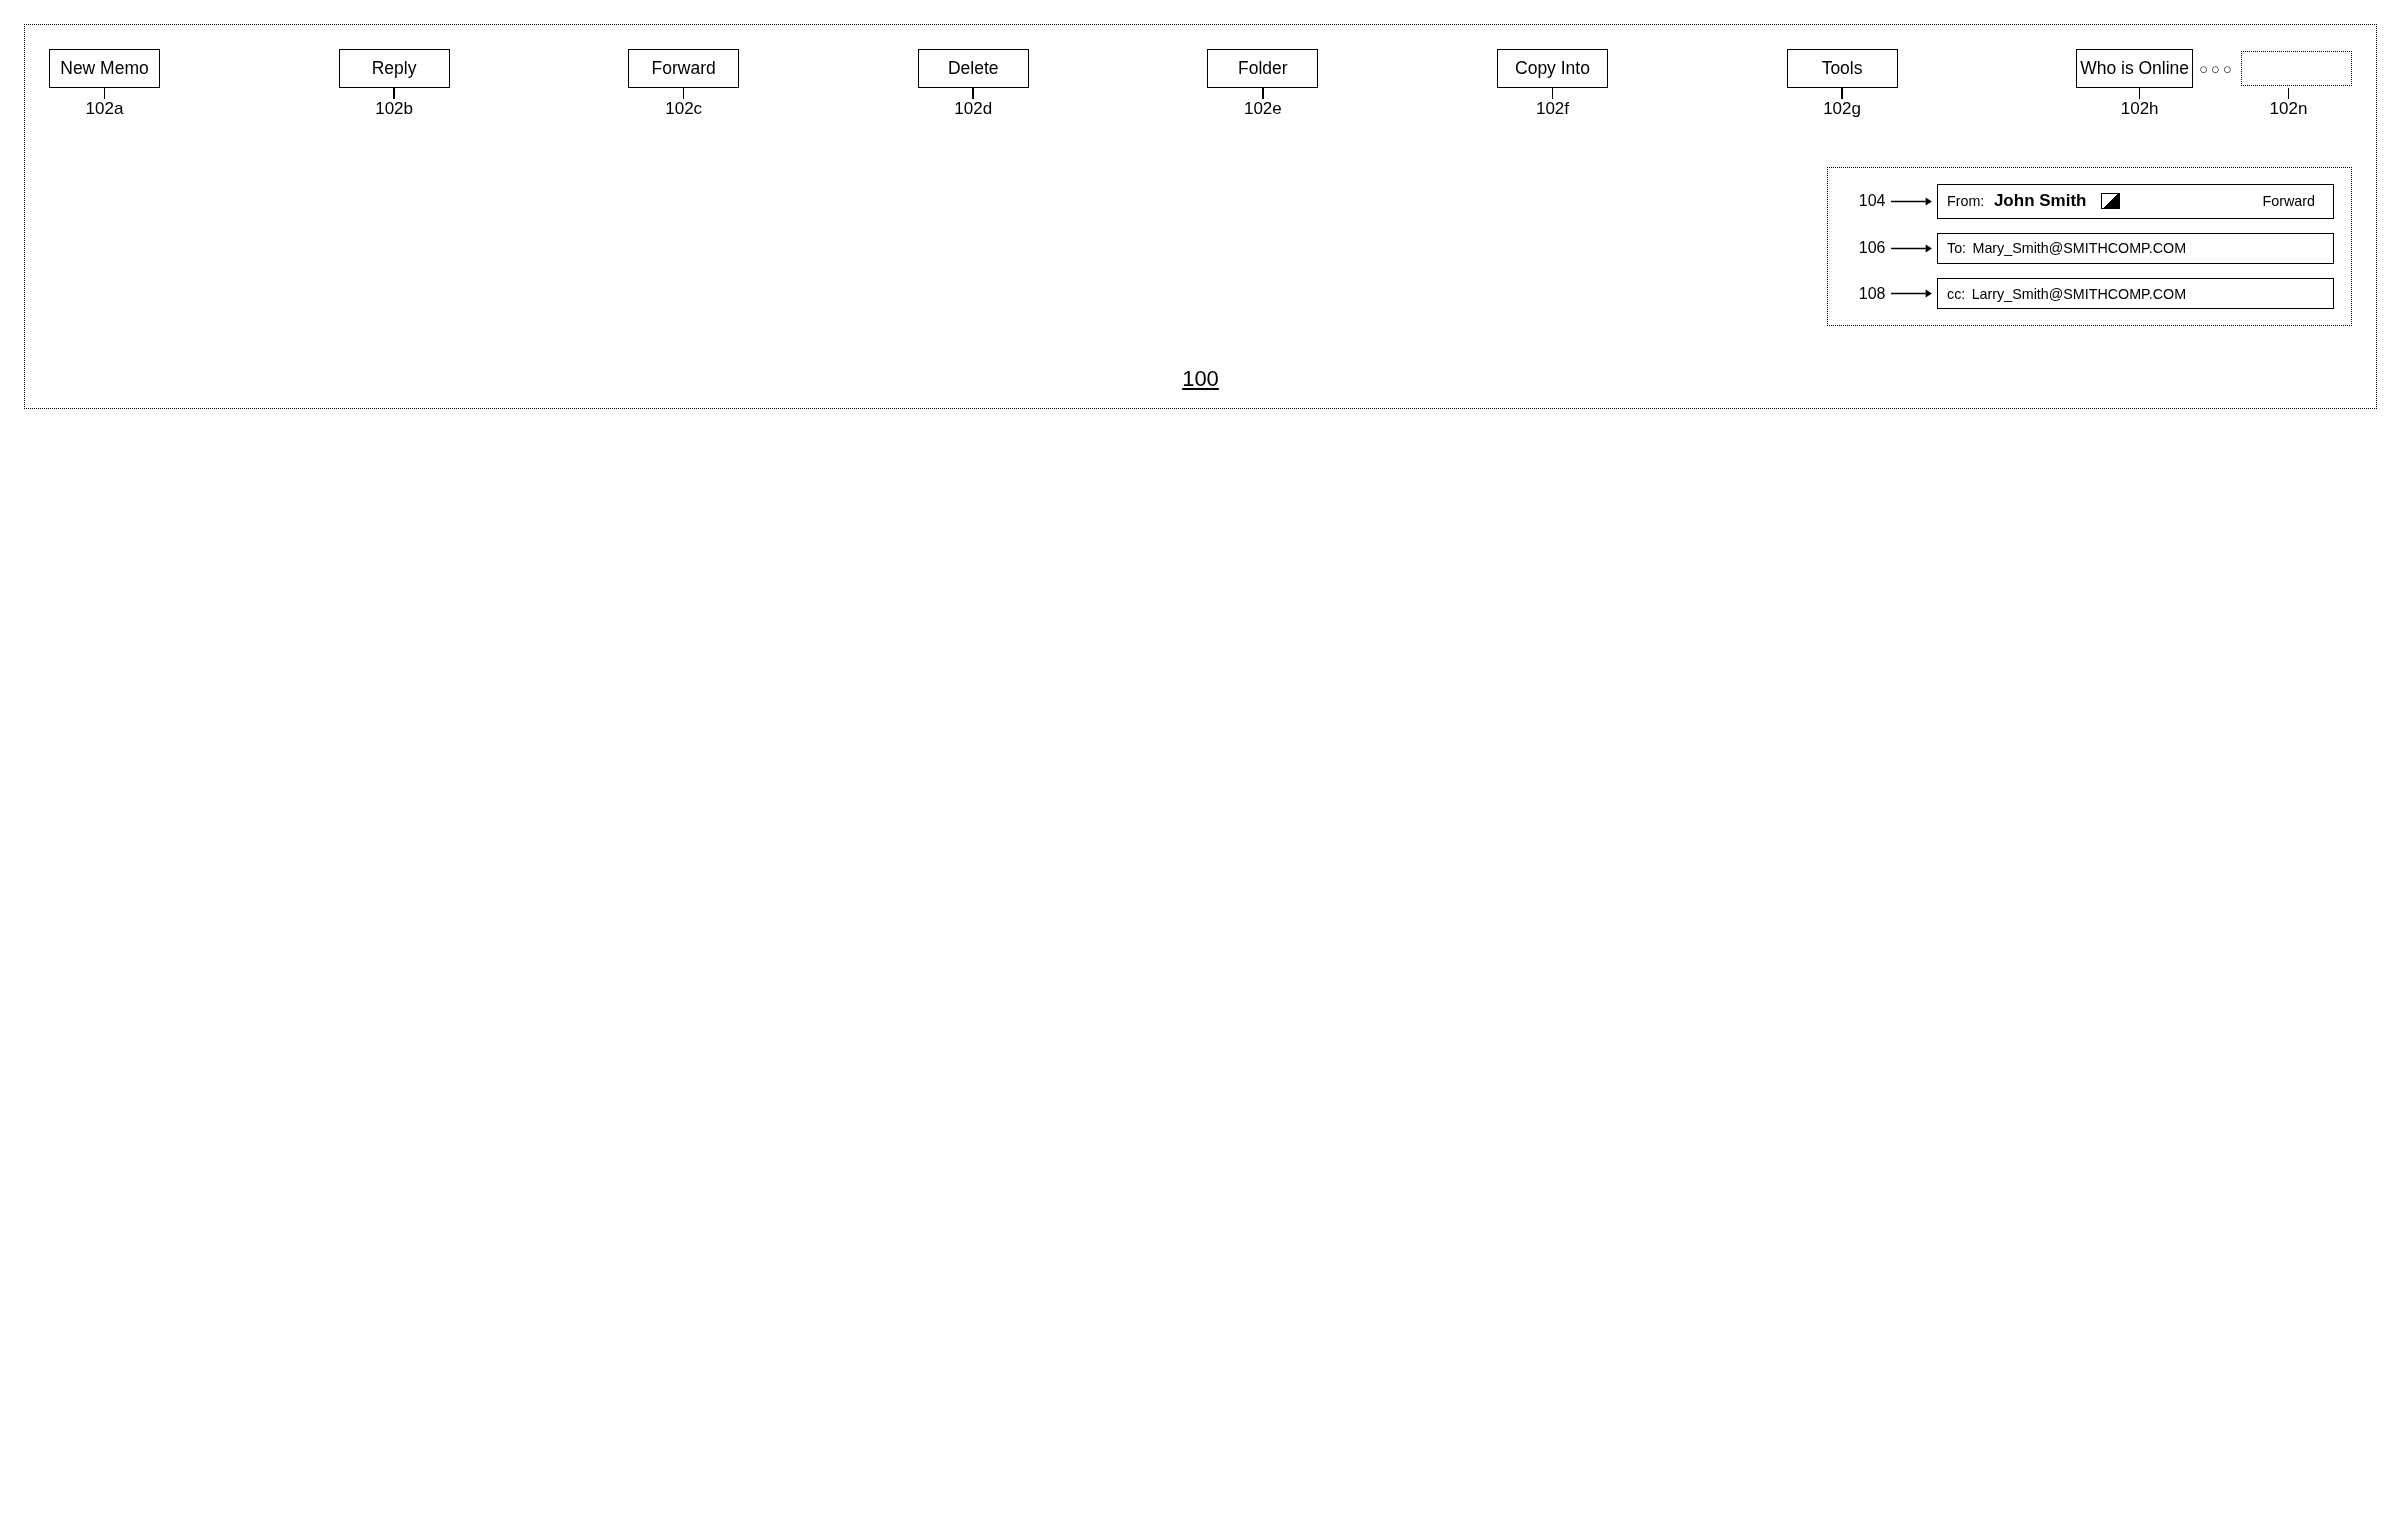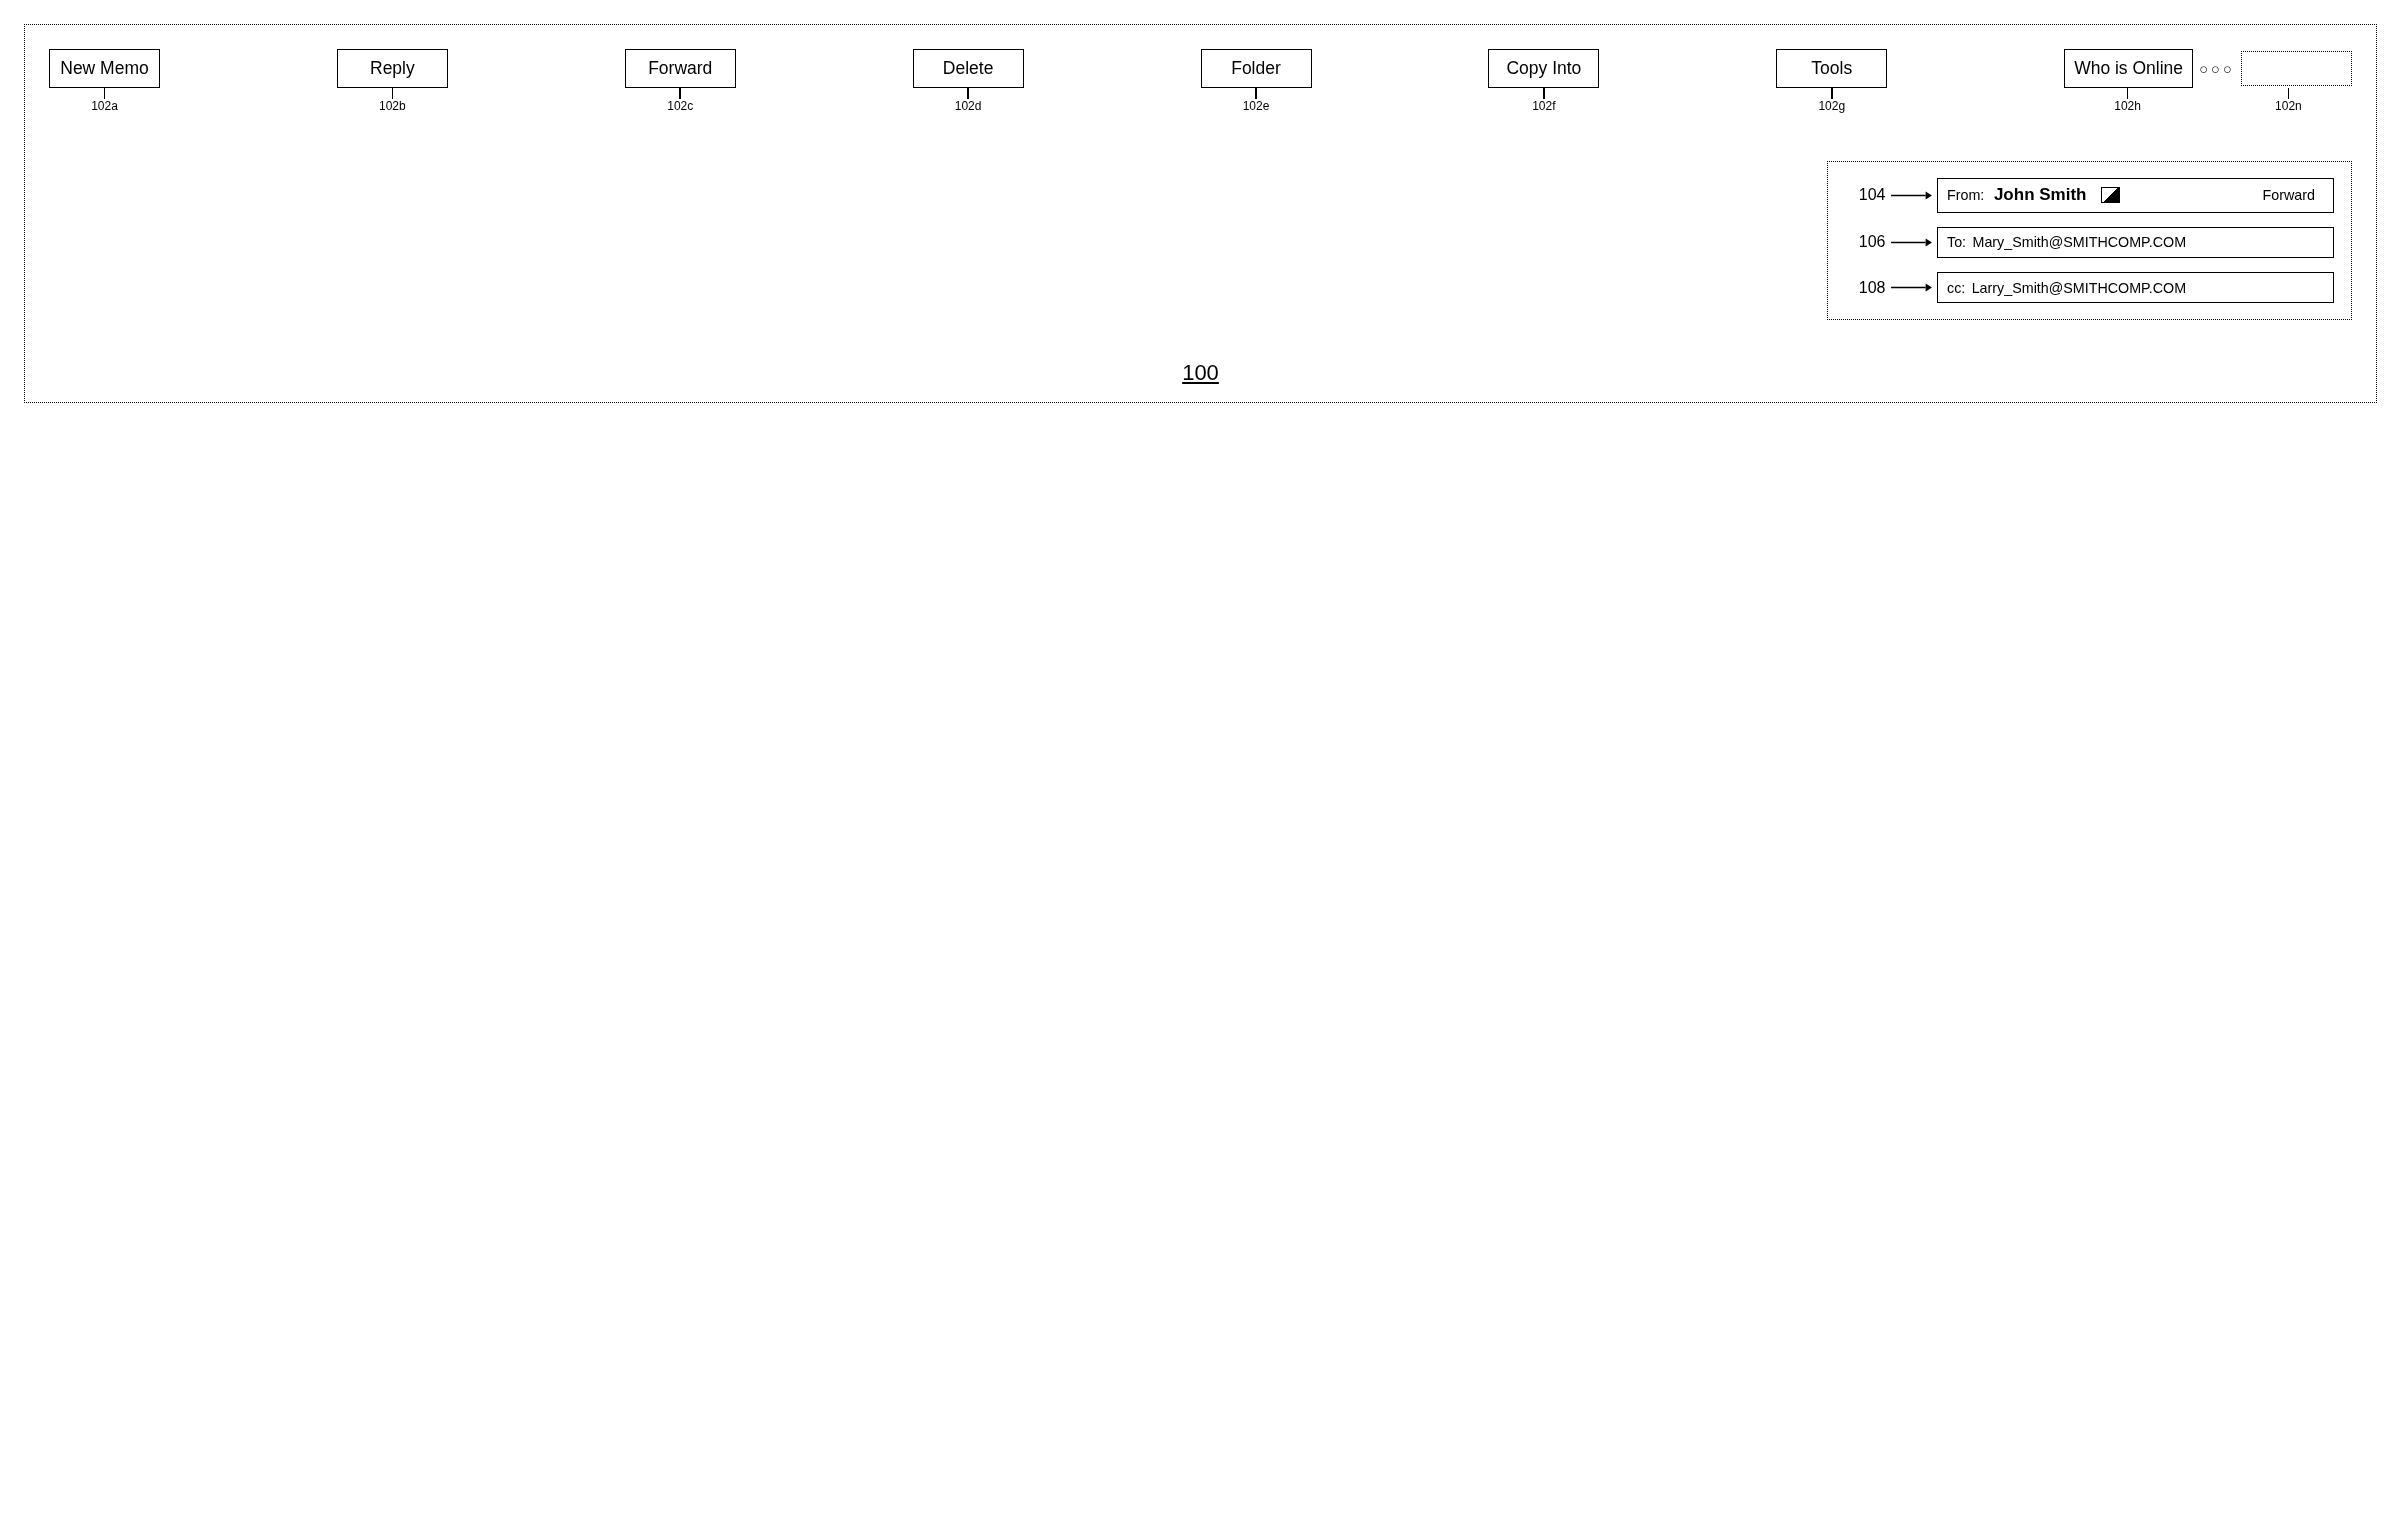--- a/index.html
+++ b/index.html
@@ -22,38 +22,38 @@
     gap: 16px;
     margin-bottom: 48px;
   }
   .tool-group {
     display: flex;
     flex-direction: column;
     align-items: center;
   }
   .tool-btn {
     border: 1.6px solid #000;
-    padding: 8px 9px;
+    padding: 8px 3px;
     min-width: 111px;
     text-align: center;
     font-size: 17.5px;
     background: #fff;
   }
   .tool-btn.dashed {
     border: 1.6px dotted #000;
     min-height: 35px;
   }
   .ref-stem {
     width: 1.6px;
     background: #000;
     height: 11px;
     margin-top: 0;
   }
   .ref-label {
-    font-size: 12px;
+    font-size: 17px;
     margin-top: 0;
   }
   .ellipsis-group {
     display: flex;
     align-items: center;
     gap: 3px;
   }
   .ellipsis {
     font-size: 14.3px;
     letter-spacing: 3.2px;

